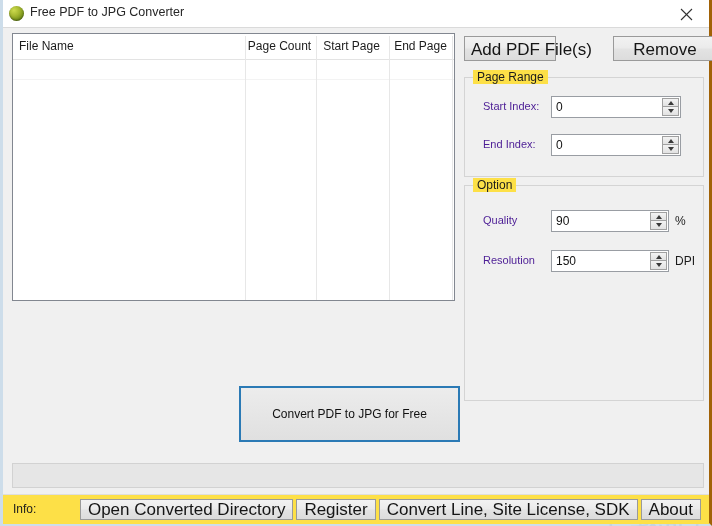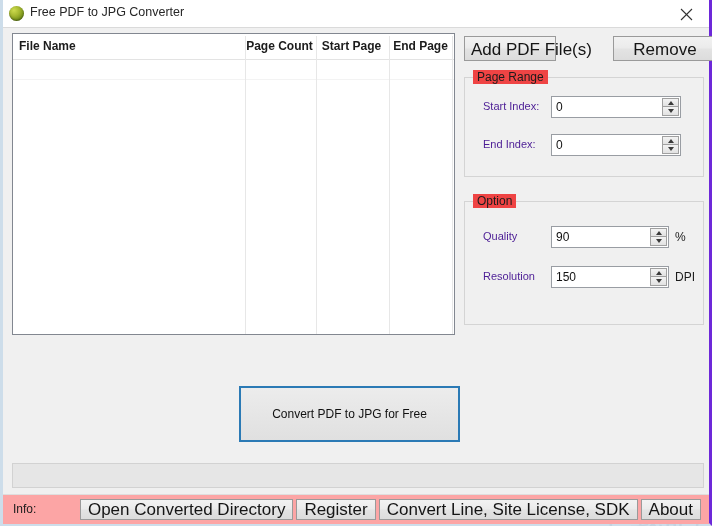--- a/index.html
+++ b/index.html
@@ -17,21 +17,21 @@
   }
 
   
   #window {
     position: absolute;
     left: 0; top: 0;
     width: 712px;
     height: 526px;
     box-sizing: border-box;
     border-left: 3px solid #cdddea;
-    border-right: 3px solid #6d28d9;
+    border-right: 3px solid #a16207;
     border-bottom: 3px solid #cdddea;
     background: #f0f0f0;
   }
 
   
   #titlebar {
     position: absolute;
     left: 0; top: 0;
     width: 706px;
     height: 27px;
@@ -58,26 +58,25 @@
     right: 0; top: 0;
     width: 45px; height: 26px;
     cursor: pointer;
   }
   #close-button svg { position: absolute; left: 16px; top: 8px; }
 
   
   #file-table {
     position: absolute;
     left: 9px; top: 33px;
-    width: 443px; height: 302px;
+    width: 443px; height: 268px;
     box-sizing: border-box;
     background: #ffffff;
     border: 1px solid #828790;
     overflow: hidden;
-    font-weight: bold;
   }
   #table-header {
     position: relative;
     height: 25px;
     border-bottom: 1px solid #e3e3e3;
     background: #ffffff;
   }
   .th {
     position: absolute;
     top: 0;
@@ -144,33 +143,33 @@
 
   
   .groupbox {
     position: absolute;
     box-sizing: border-box;
     border: 1px solid #d4d4d4;
   }
   .groupbox-title {
     position: absolute;
     top: -8px; left: 8px;
-    background: #ef4444;
+    background: #fde047;
     padding: 0 4px;
     font-size: 12px;
     color: #1c1c1c;
     white-space: nowrap;
   }
   #page-range-group {
     left: 0; top: 44px;
     width: 240px; height: 100px;
   }
   #option-group {
-    left: 0; top: 168px;
-    width: 240px; height: 124px;
+    left: 0; top: 152px;
+    width: 240px; height: 216px;
   }
 
   .field-label {
     position: absolute;
     font-size: 11px;
     color: #4c1d95;
     white-space: nowrap;
   }
   .unit-label {
     position: absolute;
@@ -252,21 +251,21 @@
     background: #e6e6e6;
     border: 1px solid #d2d2d2;
   }
 
   
   #statusbar {
     position: absolute;
     left: 0; top: 494px;
     width: 706px; height: 29px;
     border-top: 1px solid #dedede;
-    background: #fca5a5;
+    background: #fde047;
   }
   #info-label {
     position: absolute;
     left: 10px; top: 7px;
     font-size: 12px;
     color: #1c1c1c;
   }
   #status-buttons {
     position: absolute;
     right: 8px; top: 4px;

